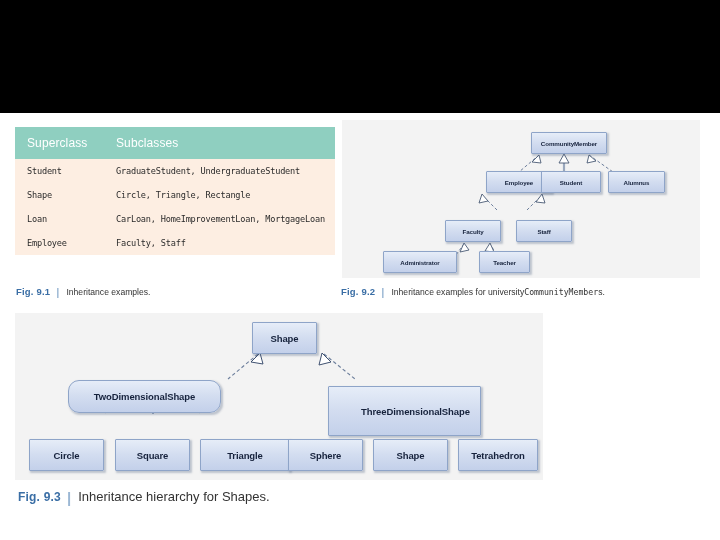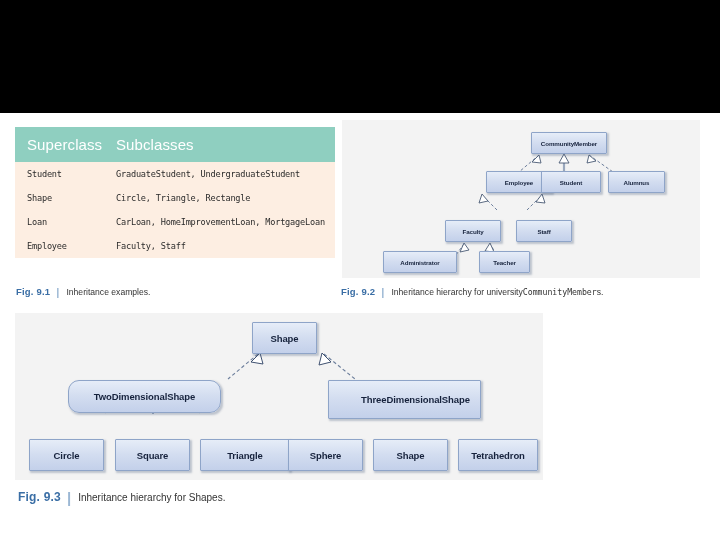--- a/index.html
+++ b/index.html
@@ -17,21 +17,21 @@
   
   #fig91{
     position:absolute;left:15px;top:127px;width:320px;
   }
   #fig91-table{
     width:320px;border-collapse:collapse;background:#fdeee2;
     table-layout:fixed;
   }
   #fig91-table thead th{
     background:#8fcfc0;color:#ffffff;
-    font-size:15px;font-weight:normal;
+    font-size:12px;font-weight:normal;
     text-align:left;padding:9px 0 9px 12px;
     letter-spacing:.1px;
   }
   #fig91-table thead th.col2{padding-left:8px;}
   #fig91-table tbody td{
     color:#2b2b2b;font-size:8.6px;
     padding:7px 0 7px 12px;
     font-family:"DejaVu Sans Mono", monospace;
     white-space:nowrap;letter-spacing:-.2px;
   }
@@ -54,21 +54,21 @@
     position:relative;top:1px;
   }
   .caption .ctext{color:#333;font-size:8.6px;}
   .caption .mono{font-family:"DejaVu Sans Mono", monospace;font-size:8.2px;}
 
   #fig91-cap{position:absolute;left:16px;top:285px;}
   #fig92-cap{position:absolute;left:341px;top:285px;}
   #fig93-cap{position:absolute;left:18px;top:487px;}
   #fig93-cap .fignum{font-size:12px;}
   #fig93-cap .bar{font-size:15px;top:2px;}
-  #fig93-cap .ctext{font-size:10px;}
+  #fig93-cap .ctext{font-size:13px;}
 
   
   .uml-panel{position:absolute;background:#f3f3f3;}
   #fig92{left:342px;top:120px;width:358px;height:158px;}
   #fig93{left:15px;top:313px;width:528px;height:167px;}
 
   
   .node{
     position:absolute;
     background:linear-gradient(180deg,#e6edf8 0%,#d3ddf0 48%,#c3d0ea 100%);
@@ -178,21 +178,21 @@
     <span>Administrator</span>
   </div>
   <div class="node" style="left:137px;top:131px;width:51px;height:22px;">
     <span>Teacher</span>
   </div>
 </div>
 
 <div class="caption" id="fig92-cap">
   <span class="fignum">Fig. 9.2</span>
   <span class="bar">|</span>
-  <span class="ctext">Inheritance hierarchy for university </span>
+  <span class="ctext">Inheritance examples for university </span>
   <span class="ctext mono">CommunityMember</span>
   <span class="ctext">s.</span>
 </div>
 
 <div class="uml-panel" id="fig93">
   <svg class="edges" viewBox="0 0 528 167">
     <g stroke="#5f7falpha"></g>
     <g stroke="#6d7f9c" stroke-width="1.1" fill="none" stroke-dasharray="3.5,2.5">
       <path d="M 243,41 L 213,66"></path>
       <path d="M 309,41 L 340,66"></path>
@@ -217,21 +217,21 @@
       <polygon points="396,82 390,93 402,93"></polygon>
     </g>
   </svg>
 
   <div class="node" style="left:237px;top:9px;width:65px;height:32px;">
     <span>Shape</span>
   </div>
   <div class="node" style="left:53px;top:67px;width:153px;height:33px;border-radius:11px;">
     <span>TwoDimensionalShape</span>
   </div>
-  <div class="node" style="left:313px;top:67px;width:153px;height:39px;padding-left:22px;">
+  <div class="node" style="left:313px;top:73px;width:153px;height:50px;padding-left:22px;">
     <span>ThreeDimensionalShape</span>
   </div>
   <div class="node" style="left:14px;top:126px;width:75px;height:32px;">
     <span>Circle</span>
   </div>
   <div class="node" style="left:100px;top:126px;width:75px;height:32px;">
     <span>Square</span>
   </div>
   <div class="node" style="left:185px;top:126px;width:90px;height:32px;">
     <span>Triangle</span>

